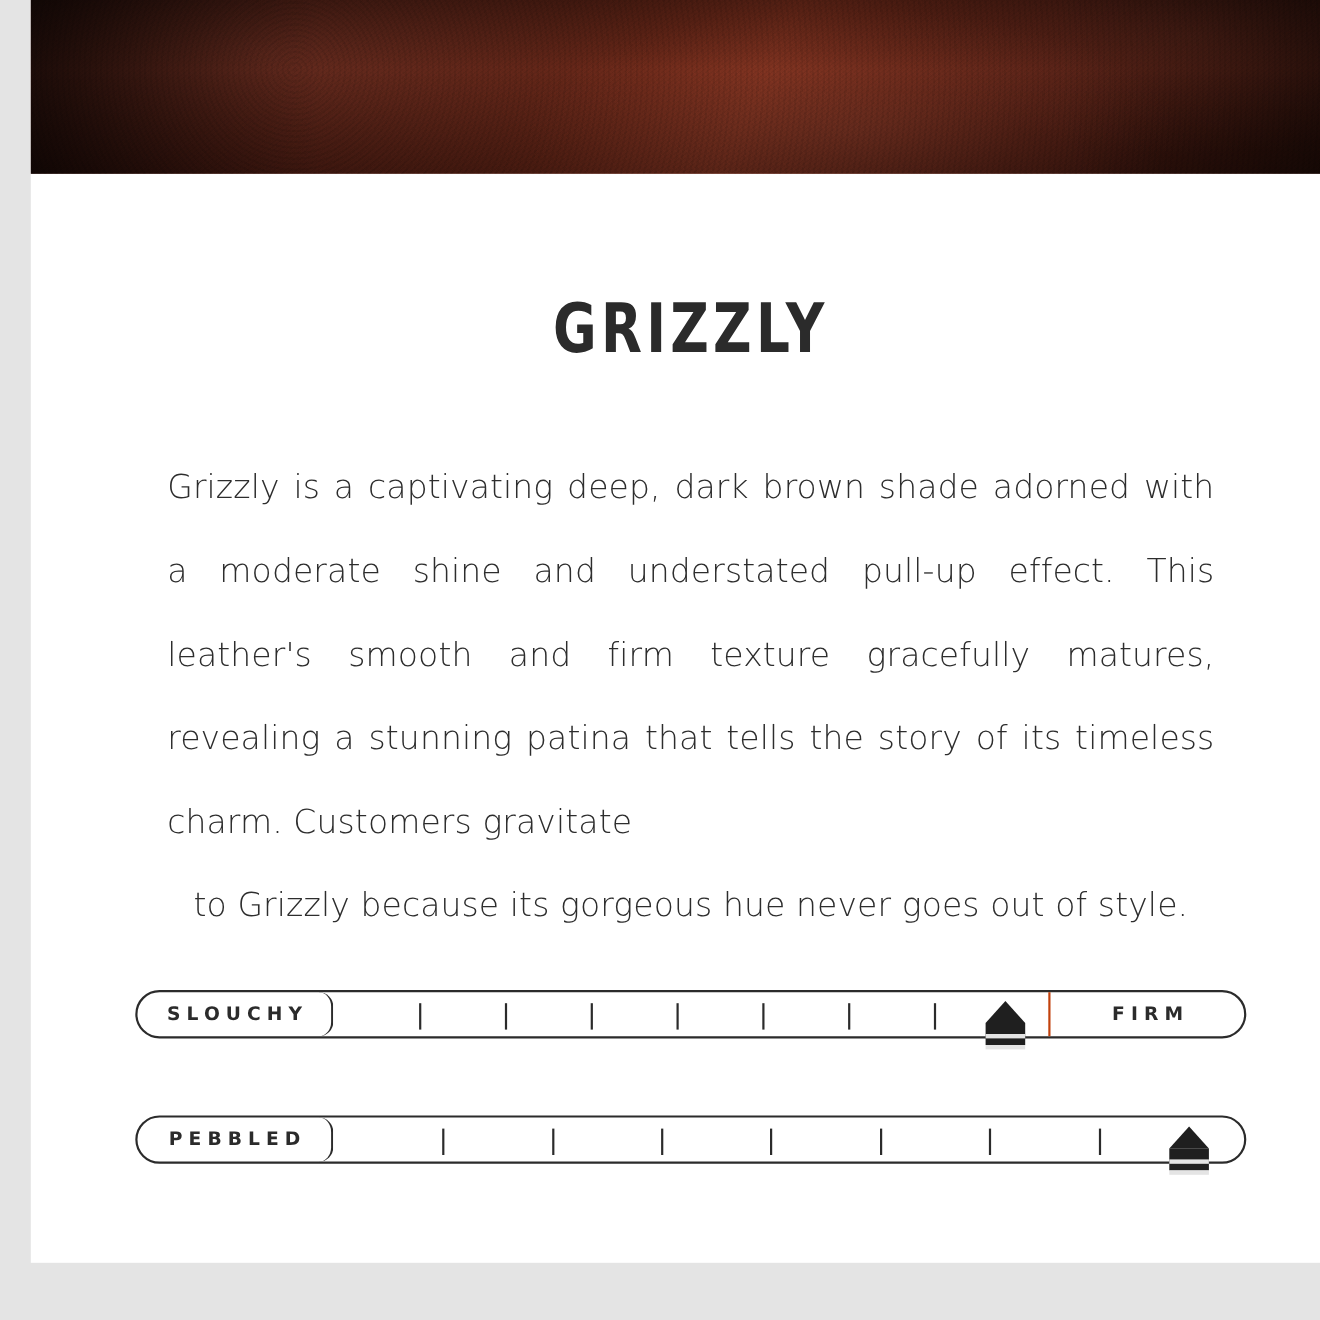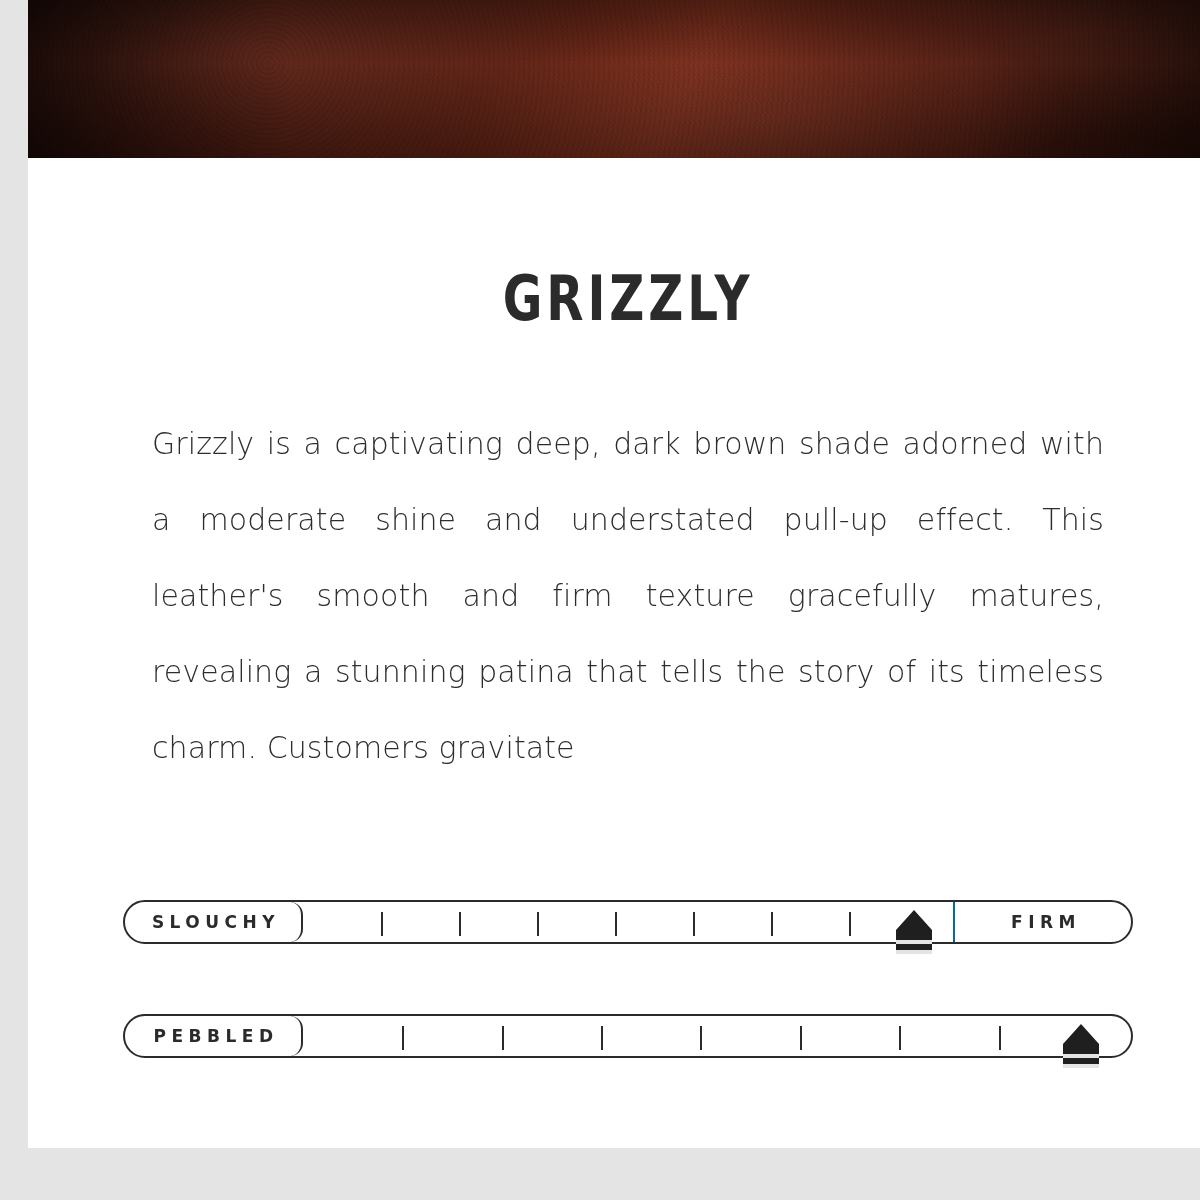--- a/index.html
+++ b/index.html
@@ -115,21 +115,21 @@
     font-family: "DejaVu Sans", sans-serif;
     font-weight: 700;
     font-size: 17px;
     letter-spacing: 5.5px;
     color: #2b2b2b;
     padding-left: 20px;
     padding-right: 14px;
     white-space: nowrap;
   }
   .cap.left { border-right: 2px solid #2b2b2b; width: 178px; border-radius: 13px; }
-  .cap.right { border-left: 2px solid #0369a1; width: 178px; }
+  .cap.right { border-left: 2px solid #c2410c; width: 178px; }
 
   .ticks {
     position: relative;
     flex: 1;
   }
   .tick {
     position: absolute;
     top: 10px;
     width: 2px;
     height: 24px;
@@ -173,20 +173,21 @@
   <div class="swatch">
     <div class="grain"></div>
     <div class="vignette"></div>
   </div>
 
   <div class="content">
     <div class="title">GRIZZLY</div>
 
     <div class="body-copy">
       <span>Grizzly is a captivating deep, dark brown shade adorned with a moderate shine and understated pull-up effect. This leather's smooth and firm texture gracefully matures, revealing a stunning patina that tells the story of its timeless charm. Customers gravitate</span>
+      <span class="last-line">to Grizzly because its gorgeous hue never goes out of style.</span>
     </div>
   </div>
 
   <div class="sliders">
 
     <div class="slider-row">
       <div class="slider-track">
         <div class="cap left">SLOUCHY</div>
         <div class="ticks">
           <div class="tick" style="left:12%"></div>

